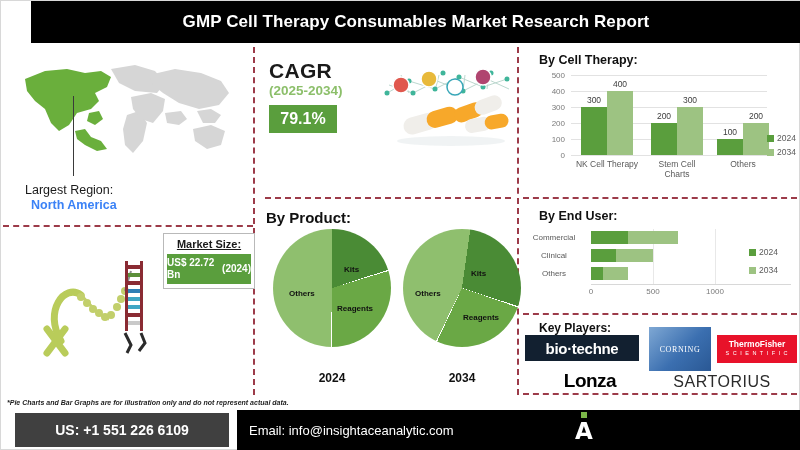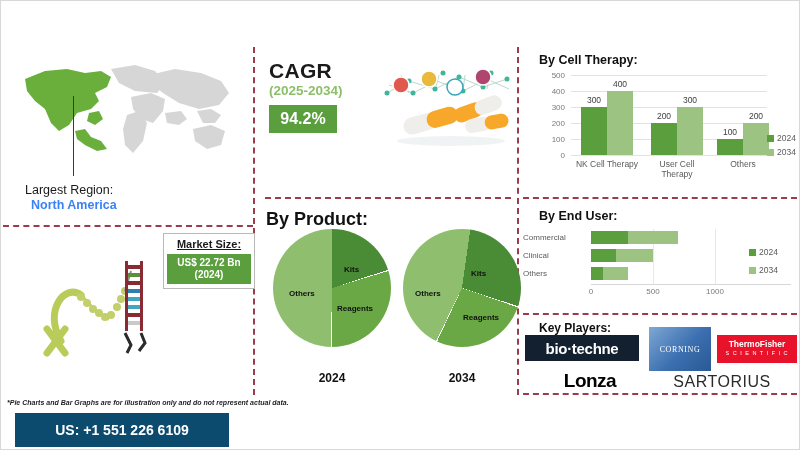--- a/index.html
+++ b/index.html
@@ -26,81 +26,84 @@
   .map-wrap svg{display:block;}
   .pointer-line{position:absolute;left:72px;top:95px;width:1px;height:80px;background:#3a3a3a;}
   .largest-region-label{position:absolute;left:24px;top:182px;font-size:12.5px;font-weight:normal;color:#1a1a1a;}
   .largest-region-value{position:absolute;left:30px;top:197px;font-size:12.5px;font-weight:bold;color:#3b82f6;}
 
   .dna-wrap{position:absolute;left:30px;top:240px;width:140px;height:140px;}
 
   .msize-box{position:absolute;left:162px;top:232px;width:92px;height:56px;border:1px solid #b9b9b9;background:#ffffff;box-sizing:border-box;}
   .msize-title{height:20px;display:flex;align-items:center;justify-content:center;font-size:11px;font-weight:bold;color:#1a1a1a;text-decoration:underline;}
   .msize-value{margin:0 3px 3px 3px;height:30px;background:#5a9e3d;color:#ffffff;font-size:10px;font-weight:bold;
-      display:flex;flex-direction:column;align-items:center;justify-content:center;line-height:12px;}
+      display:flex;flex-direction:row;align-items:center;justify-content:center;line-height:12px;}
 
   
   .cagr-title{position:absolute;left:268px;top:58px;font-size:21px;font-weight:bold;color:#1a1a1a;letter-spacing:.3px;}
   .cagr-years{position:absolute;left:268px;top:82px;font-size:13.5px;font-weight:bold;color:#8cbf6a;}
   .cagr-badge{position:absolute;left:268px;top:104px;width:68px;height:28px;background:#5a9e3d;color:#ffffff;
       font-size:16px;font-weight:bold;display:flex;align-items:center;justify-content:center;}
   .pills-wrap{position:absolute;left:378px;top:62px;width:136px;height:90px;}
 
   
-  .byprod-title{position:absolute;left:265px;top:208px;font-size:18px;font-weight:bold;color:#111;}
+  .byprod-title{position:absolute;left:265px;top:208px;font-size:15px;font-weight:bold;color:#111;}
   .pie{position:absolute;border-radius:50%;}
   .pie-caption{position:absolute;font-size:12px;font-weight:bold;color:#111;text-align:center;width:70px;}
   .slice-label{position:absolute;font-size:8px;font-weight:bold;color:#111;}
 
   
   .bct-title{position:absolute;left:538px;top:52px;font-size:12.5px;font-weight:bold;color:#111;}
   .bct-chart{position:absolute;left:522px;top:70px;width:268px;height:110px;}
   .grid-line{position:absolute;left:48px;width:196px;height:1px;background:#e2e2e2;}
   .y-tick{position:absolute;left:0;width:42px;text-align:right;font-size:8px;color:#7a7a7a;}
   .vbar{position:absolute;bottom:0;}
   .vbar-val{position:absolute;font-size:8.5px;color:#3d3d3d;text-align:center;width:30px;}
   .x-lab{position:absolute;font-size:8.5px;color:#5a5a5a;text-align:center;width:64px;line-height:10px;}
   .legend{position:absolute;font-size:8.5px;color:#5a5a5a;display:flex;align-items:center;gap:3px;}
   .legend .sw{width:7px;height:7px;display:inline-block;}
 
   
   .beu-title{position:absolute;left:538px;top:208px;font-size:12.5px;font-weight:bold;color:#111;}
   .beu-chart{position:absolute;left:522px;top:226px;width:268px;height:80px;}
-  .hbar-lab{position:absolute;left:0;width:62px;text-align:left;font-size:8px;color:#5a5a5a;}
+  .hbar-lab{position:absolute;left:0;width:62px;text-align:center;font-size:8px;color:#5a5a5a;}
   .hbar{position:absolute;height:13px;}
   .x-ax-line{position:absolute;left:68px;top:57px;width:200px;height:1px;background:#d8d8d8;}
   .x-ax-tick{position:absolute;top:60px;font-size:8px;color:#7a7a7a;text-align:center;width:30px;}
   .vgrid{position:absolute;top:2px;width:1px;height:55px;background:#e8e8e8;}
 
   
   .kp-title{position:absolute;left:538px;top:320px;font-size:12px;font-weight:bold;color:#111;}
   .logo{position:absolute;display:flex;align-items:center;justify-content:center;box-sizing:border-box;}
   .logo-biotechne{left:524px;top:334px;width:114px;height:26px;background:#122030;color:#ffffff;font-size:15px;font-weight:bold;letter-spacing:-.3px;}
   .logo-corning{left:648px;top:326px;width:62px;height:44px;background:linear-gradient(135deg,#7fa8d4 0%,#3b6fb0 55%,#2a5894 100%);color:#ffffff;font-size:8px;letter-spacing:.6px;font-family:"Liberation Serif",serif;}
   .logo-thermo{left:716px;top:334px;width:80px;height:28px;background:#e8122a;color:#ffffff;flex-direction:column;line-height:9px;}
   .logo-thermo .l1{font-size:8.5px;font-weight:bold;}
   .logo-thermo .l2{font-size:5.5px;letter-spacing:1px;}
   .logo-lonza{left:534px;top:368px;width:110px;height:24px;color:#000000;font-size:19px;font-weight:bold;letter-spacing:-.5px;}
   .logo-sartorius{left:656px;top:370px;width:130px;height:22px;color:#2b2b2b;font-size:16px;letter-spacing:.5px;}
 
   
   .disclaimer{position:absolute;left:6px;top:398px;font-size:7px;font-style:italic;font-weight:bold;color:#1d1d1d;}
-  .foot-phone{position:absolute;left:14px;top:412px;width:214px;height:34px;background:#0c4a6e;
+  .foot-phone{position:absolute;left:14px;top:412px;width:214px;height:34px;background:#404040;
       display:flex;align-items:center;justify-content:center;color:#ffffff;font-size:14px;font-weight:bold;}
   .foot-black{position:absolute;left:236px;top:409px;width:564px;height:41px;background:#000000;display:flex;align-items:center;}
   .foot-email{color:#ffffff;font-size:13px;margin-left:12px;}
   .brand-mark{position:absolute;left:338px;top:6px;width:26px;height:30px;color:#ffffff;font-size:23px;font-weight:bold;
       font-family:"DejaVu Sans",sans-serif;line-height:30px;}
   .brand-dot{position:absolute;left:344px;top:2px;width:6px;height:6px;background:#7ab648;}
 </style>
 </head>
 <body>
 
 <div class="page">
 
+  <div class="header">
+    <div class="header-title">GMP Cell Therapy Consumables Market Research Report</div>
+  </div>
 
   <div class="v-div" style="left:252px;top:46px;height:348px;"></div>
   <div class="v-div" style="left:516px;top:46px;height:348px;"></div>
   <div class="h-div" style="left:2px;top:224px;width:250px;"></div>
   <div class="h-div" style="left:264px;top:196px;width:246px;"></div>
   <div class="h-div" style="left:522px;top:196px;width:274px;"></div>
   <div class="h-div" style="left:522px;top:312px;width:274px;"></div>
   <div class="h-div" style="left:522px;top:392px;width:274px;"></div>
 
   <div class="map-wrap">
@@ -172,21 +175,21 @@
   <div class="msize-box">
     <div class="msize-title">Market Size:</div>
     <div class="msize-value">
       <span>US$ 22.72 Bn</span>
       <span>(2024)</span>
     </div>
   </div>
 
   <div class="cagr-title">CAGR</div>
   <div class="cagr-years">(2025-2034)</div>
-  <div class="cagr-badge">94.2%</div>
+  <div class="cagr-badge">79.1%</div>
 
   <div class="pills-wrap">
     <svg width="136" height="90" viewBox="0 0 136 90">
       <g stroke="#bcd8cf" stroke-width="1" fill="none">
         <path d="M8 30 L30 18 L56 26 L80 14 L104 24 L128 16"></path>
         <path d="M10 22 L34 30 L58 18 L84 28 L108 16 L130 26"></path>
         <path d="M22 12 L30 30 M60 12 L56 28 M86 12 L84 28 M110 12 L108 26"></path>
       </g>
       <g fill="#3fb59a">
         <circle cx="8" cy="30" r="2.5"></circle>
@@ -270,21 +273,21 @@
     <div class="vbar" style="left:154px;width:26px;height:48px;top:36px;background:#9dc382;"></div>
     <div class="vbar-val" style="left:126px;top:40px;">200</div>
     <div class="vbar-val" style="left:152px;top:24px;">300</div>
 
     <div class="vbar" style="left:194px;width:26px;height:16px;top:68px;background:#5a9e3d;"></div>
     <div class="vbar" style="left:220px;width:26px;height:32px;top:52px;background:#9dc382;"></div>
     <div class="vbar-val" style="left:192px;top:56px;">100</div>
     <div class="vbar-val" style="left:218px;top:40px;">200</div>
 
     <div class="x-lab" style="left:52px;top:88px;">NK Cell Therapy</div>
-    <div class="x-lab" style="left:122px;top:88px;">User Cell Therapy</div>
+    <div class="x-lab" style="left:122px;top:88px;">Stem Cell Charts</div>
     <div class="x-lab" style="left:188px;top:88px;">Others</div>
 
     <div class="legend" style="left:244px;top:62px;">
       <span class="sw" style="background:#5a9e3d;"></span>
       <span>2024</span>
     </div>
     <div class="legend" style="left:244px;top:76px;">
       <span class="sw" style="background:#9dc382;"></span>
       <span>2034</span>
     </div>
@@ -328,14 +331,19 @@
   <div class="logo logo-corning">CORNING</div>
   <div class="logo logo-thermo">
     <span class="l1">ThermoFisher</span>
     <span class="l2">S C I E N T I F I C</span>
   </div>
   <div class="logo logo-lonza">Lonza</div>
   <div class="logo logo-sartorius">SARTORIUS</div>
 
   <div class="disclaimer">*Pie Charts and Bar Graphs are for illustration only and do not represent actual data.</div>
   <div class="foot-phone">US: +1 551 226 6109</div>
+  <div class="foot-black">
+    <span class="foot-email">Email: info@insightaceanalytic.com</span>
+    <span class="brand-dot"></span>
+    <span class="brand-mark">A</span>
+  </div>
 
 </div>
 
 </body></html>

